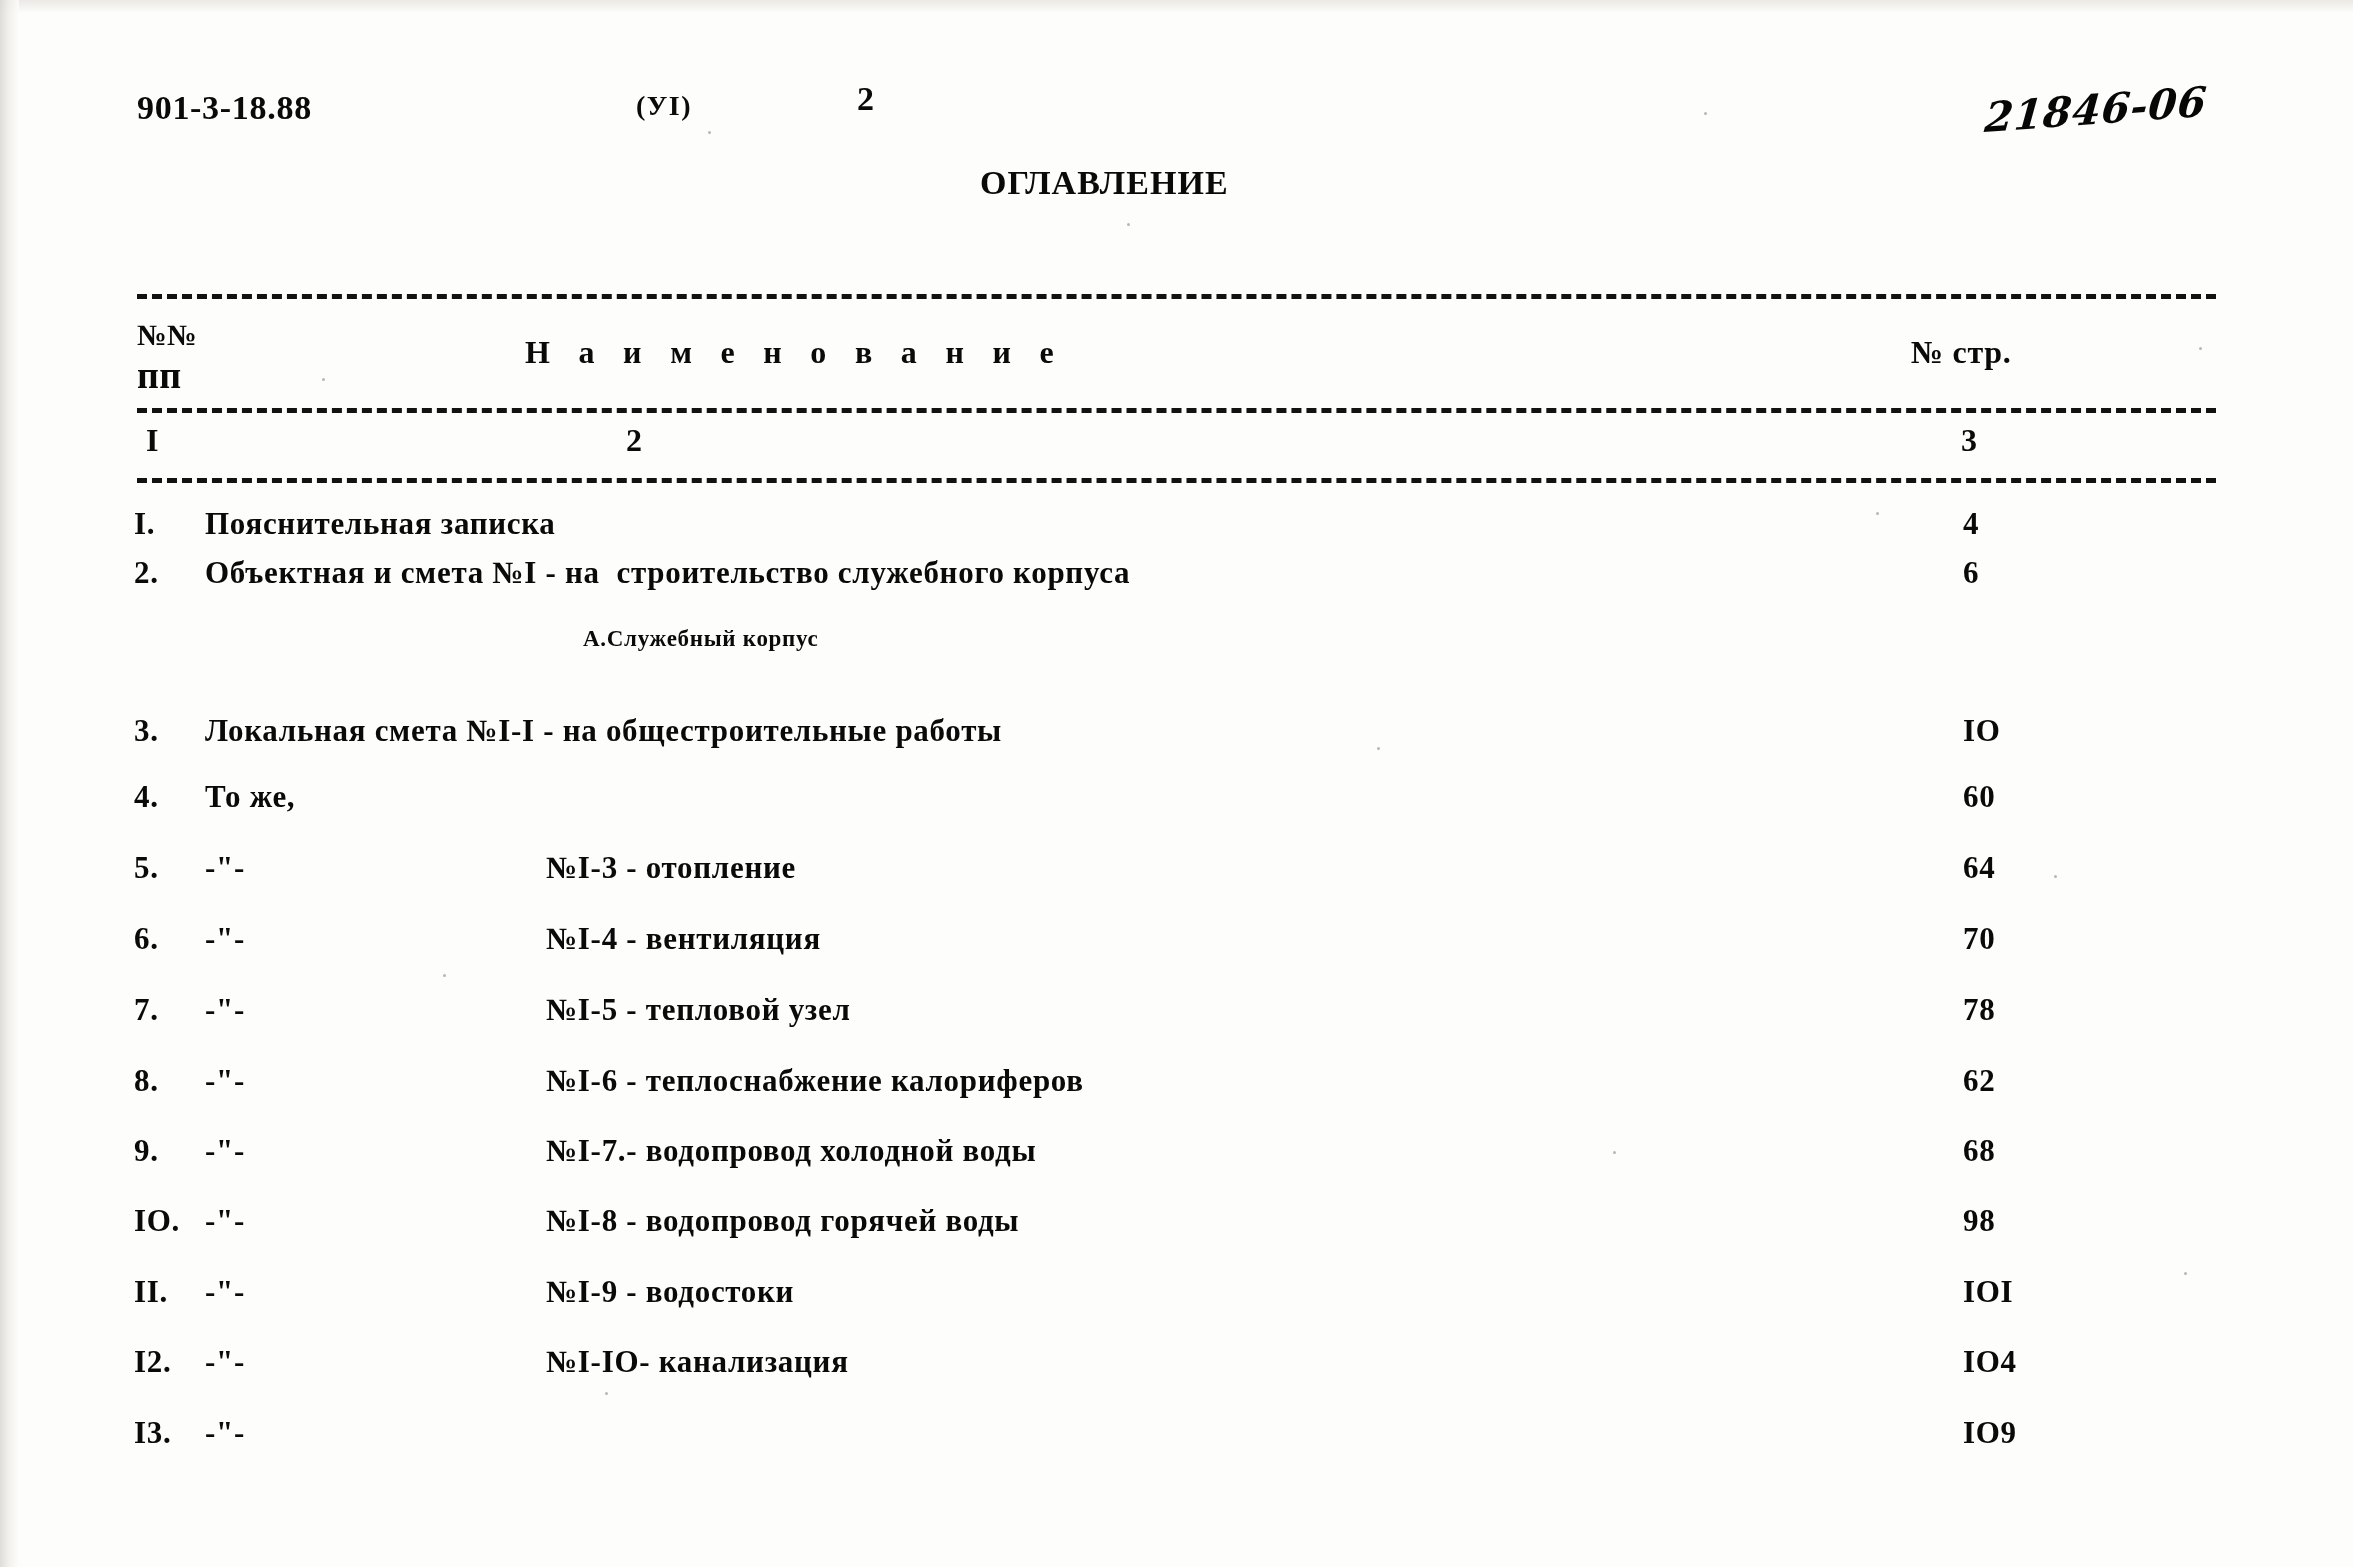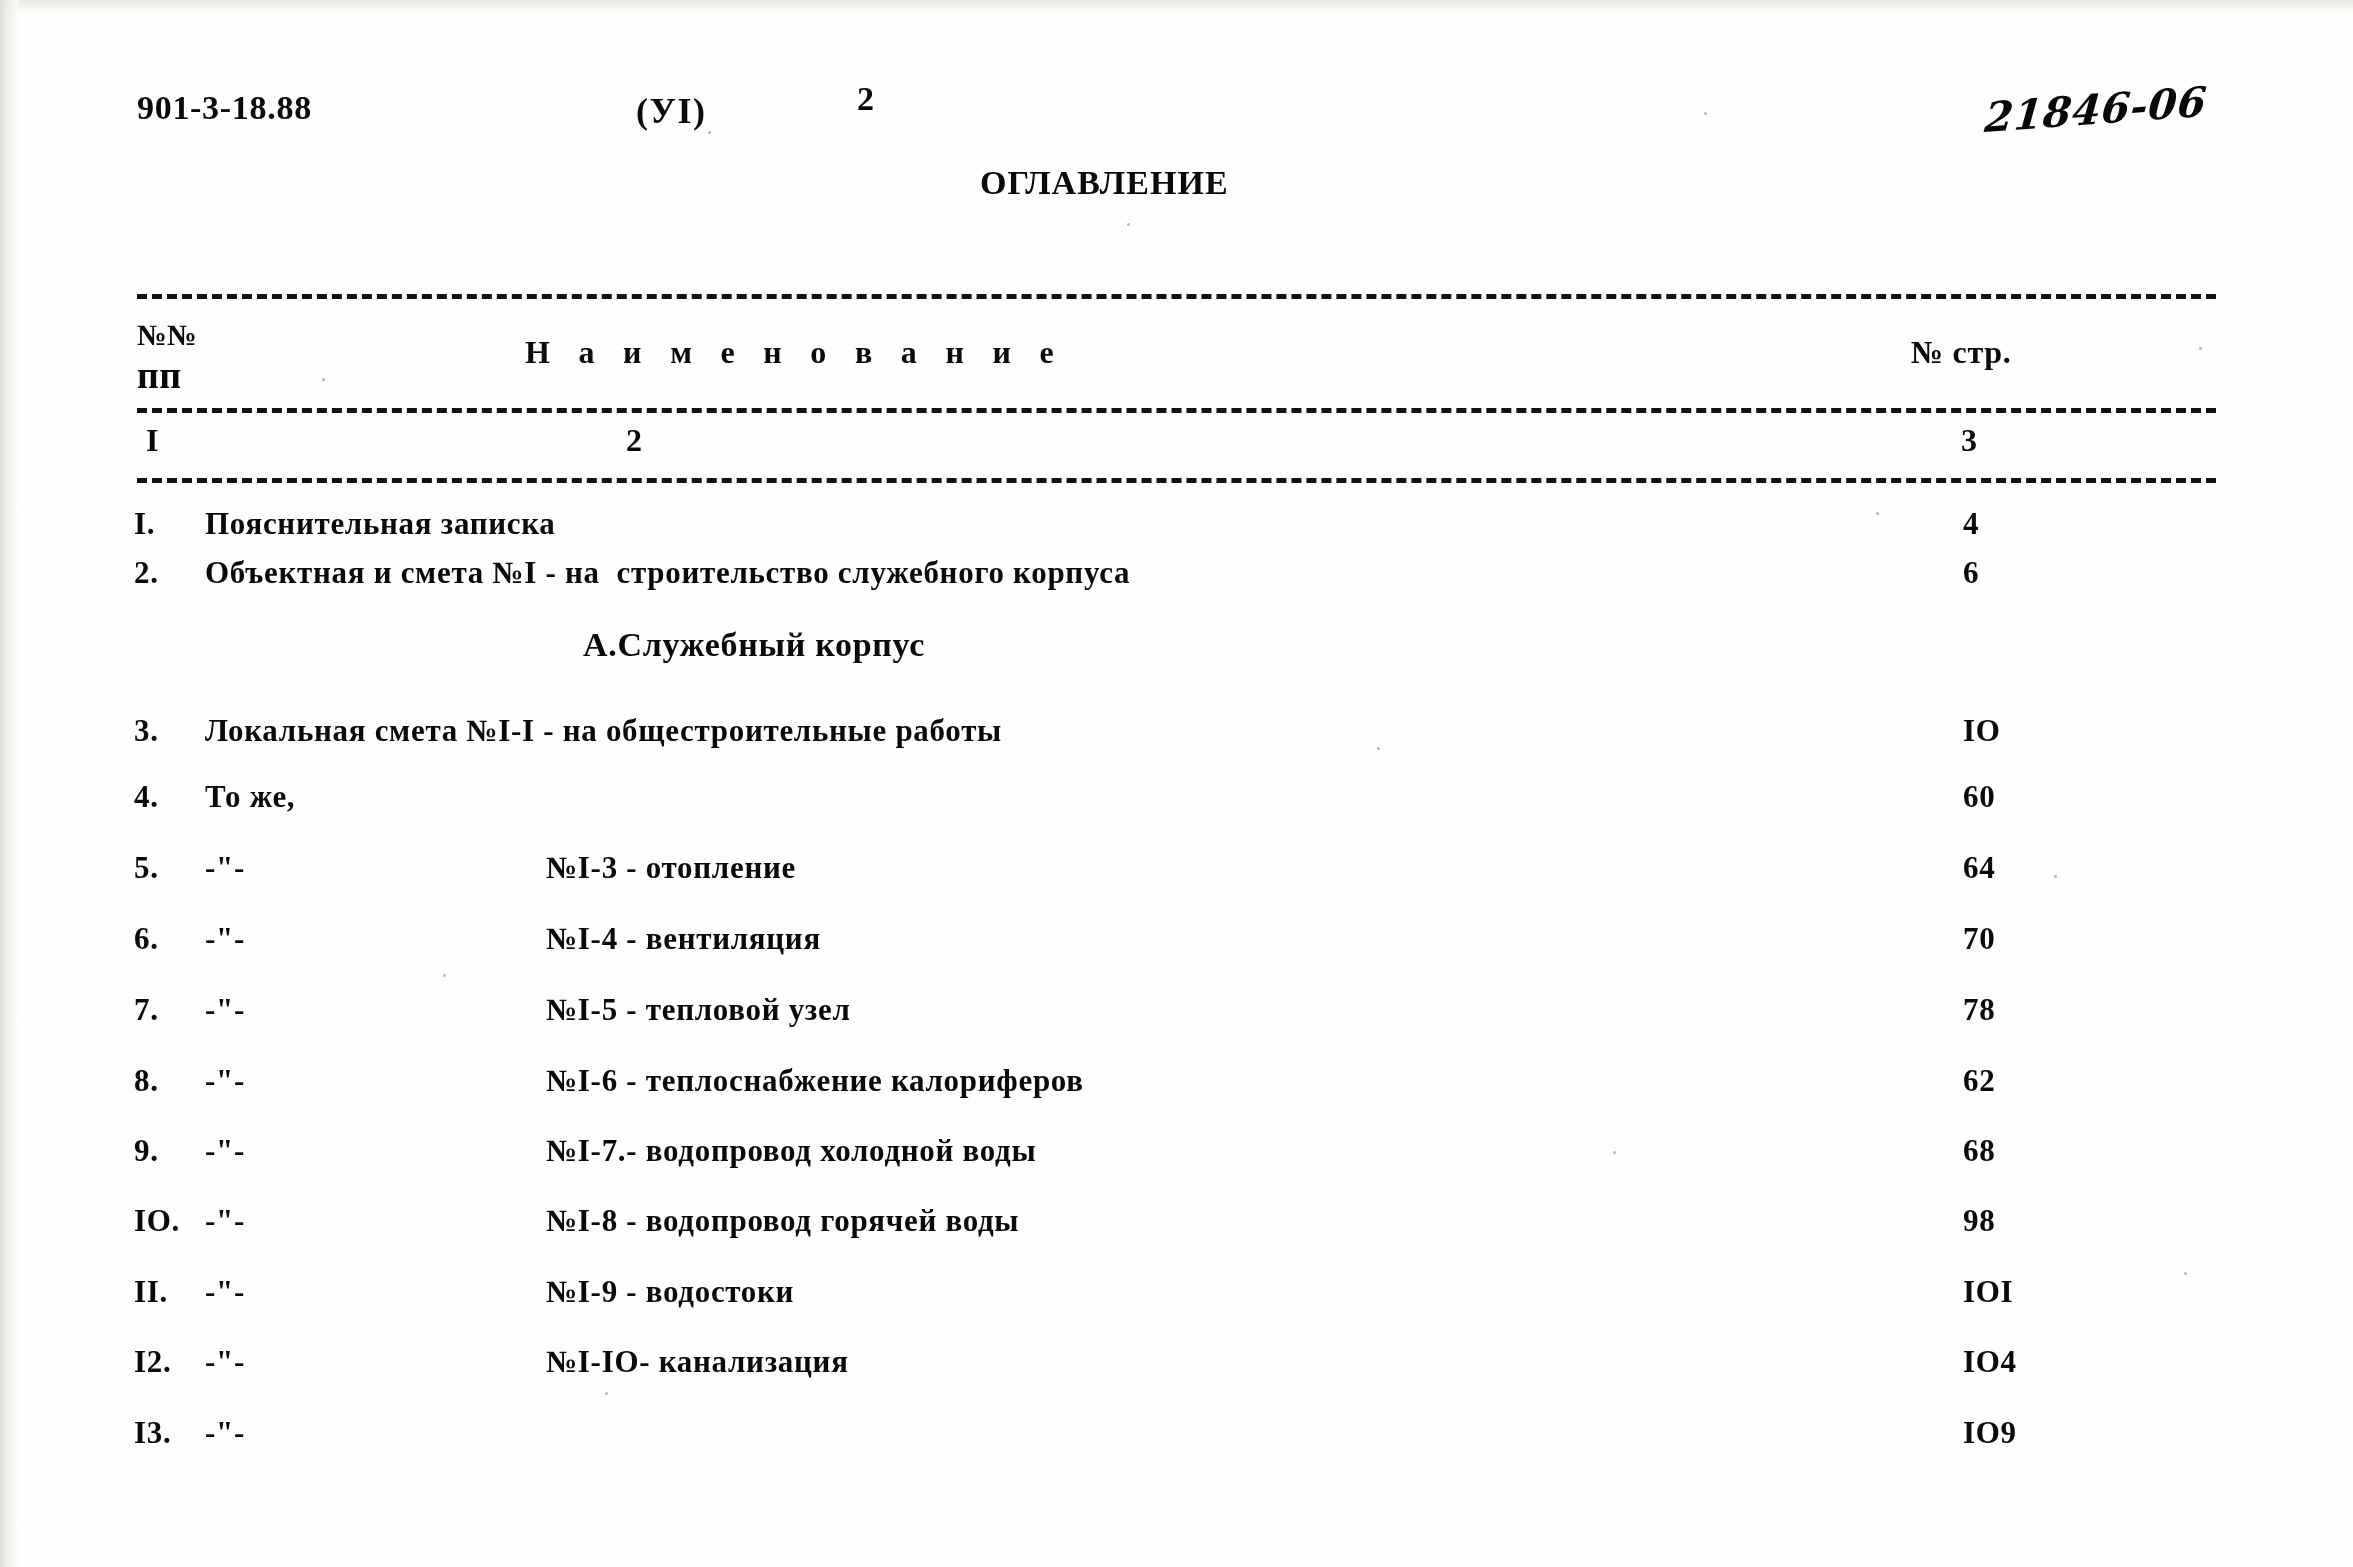--- a/index.html
+++ b/index.html
@@ -50,21 +50,21 @@
   
   .doc-code {
     position: absolute;
     left: 137px; top: 89px;
     font-size: 34px;
     letter-spacing: 0.7px;
   }
   .doc-variant {
     position: absolute;
     left: 636px; top: 90px;
-    font-size: 36px;
+    font-size: 28px;
     letter-spacing: 1.5px;
   }
   .page-num-top {
     position: absolute;
     left: 857px; top: 80px;
     font-size: 34px;
   }
   .handwritten-code {
     position: absolute;
     left: 1985px; top: 94px;
@@ -174,21 +174,21 @@
     top: 0;
     width: 177px;
     font-size: 31px;
     letter-spacing: 0.7px;
   }
 
   
   .section-head {
     position: absolute;
     left: 583px;
-    font-size: 34px;
+    font-size: 23px;
     letter-spacing: 0.7px;
   }
 
   
   .speck {
     position: absolute;
     width: 3px; height: 3px;
     background: #b9b7b2;
     border-radius: 50%;
   }

